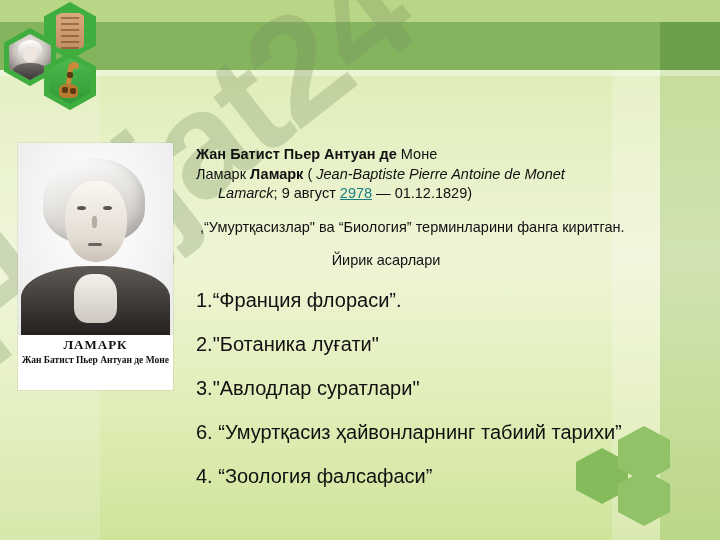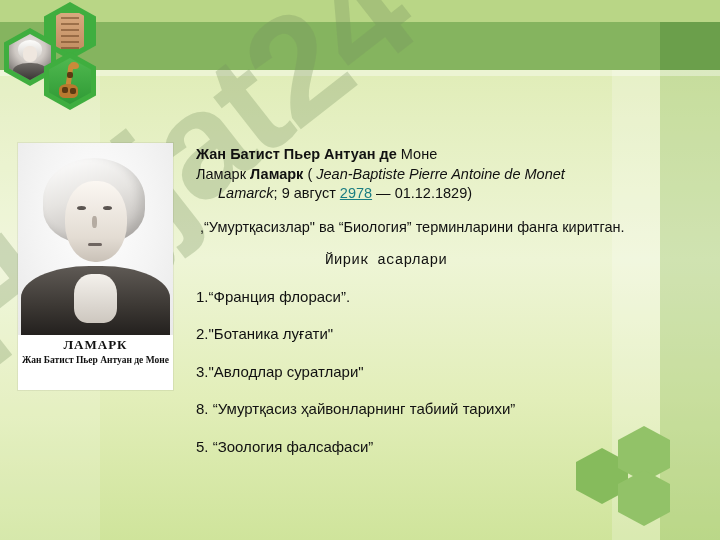--- a/index.html
+++ b/index.html
@@ -198,22 +198,22 @@
   }
   .p-intro{
     padding-left:22px;text-indent:-22px;
     max-width:405px;
   }
   .p-intro .ind{display:block;}
   .b{font-weight:bold;}
   .i{font-style:italic;}
   .lnk{color:#1a7d82;text-decoration:underline;}
   .p-terms{max-width:412px;padding-left:22px;text-indent:-18px;}
-  .p-center{text-align:center;max-width:380px;margin-bottom:16px;font-family:Liberation Mono, monospace;}
-  .p-item{margin:0 0 18px 0;font-size:15px;line-height:1.3;}
+  .p-center{text-align:center;max-width:380px;margin-bottom:16px;}
+  .p-item{margin:0 0 18px 0;font-size:20px;line-height:1.3;}
 </style>
 </head>
 <body>
 
 <div class="slide">
 
   <div class="band band-a"></div>
   <div class="band band-b"></div>
   <div class="band band-c"></div>
 
@@ -293,18 +293,18 @@
 
     <p class="para p-terms">
       <span>,</span><span>“Умуртқасизлар" ва “Биология” терминларини фанга киритган.</span>
     </p>
 
     <p class="para p-center">Йирик асарлари</p>
 
     <p class="p-item">1.“Франция флораси”.</p>
     <p class="p-item">2."Ботаника луғати"</p>
     <p class="p-item">3."Авлодлар суратлари"</p>
-    <p class="p-item">8. “Умуртқасиз ҳайвонларнинг табиий тарихи”</p>
-    <p class="p-item">5. “Зоология фалсафаси”</p>
+    <p class="p-item">6. “Умуртқасиз ҳайвонларнинг табиий тарихи”</p>
+    <p class="p-item">4. “Зоология фалсафаси”</p>
 
   </div>
 
 </div>
 
 </body></html>

